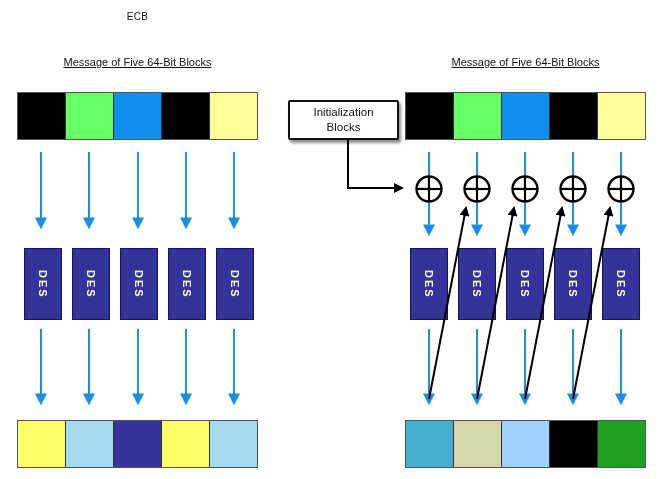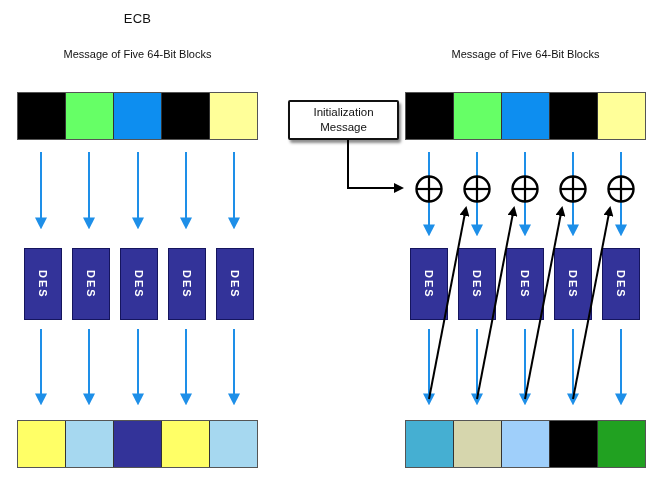--- a/index.html
+++ b/index.html
@@ -7,33 +7,34 @@
     position:relative;
     width:660px;height:479px;
     background:#fff;
     font-family:"Liberation Sans", sans-serif;
     overflow:hidden;
   }
   .title{
     position:absolute;
     width:241px;
     text-align:center;
-    font-size:13px;
+    font-size:10px;
     color:#111;
     top:11px;
     letter-spacing:.3px;
   }
   .subtitle{
     position:absolute;
     width:241px;
     text-align:center;
     font-size:11px;
     color:#111;
-    top:48px;
+    top:56px;
     white-space:nowrap;
+    text-decoration:underline;
   }
   .block-row{
     position:absolute;
     width:241px;height:48px;
     display:flex;
     border:1px solid #555;
     box-sizing:border-box;
   }
   .block-row .cell{
     flex:1;
@@ -102,21 +103,21 @@
   <div class="block-row" style="left:405px;top:92px">
     <div class="cell" style="background-color: rgb(0, 0, 0);"></div>
     <div class="cell" style="background-color: rgb(102, 255, 102);"></div>
     <div class="cell" style="background-color: rgb(13, 142, 240);"></div>
     <div class="cell" style="background-color: rgb(0, 0, 0);"></div>
     <div class="cell" style="background-color: rgb(255, 255, 153);"></div>
   </div>
 
   <div class="iv-box">
     <span>Initialization</span>
-    <span>Message</span>
+    <span>Blocks</span>
   </div>
 
   <div class="des-box" style="left: 24px; background-color: rgb(51, 51, 153);">
       <span class="des-label">DES</span>
     </div>
   <div class="des-box" style="left: 72px; background-color: rgb(51, 51, 153);">
       <span class="des-label">DES</span>
     </div>
   <div class="des-box" style="left: 120px; background-color: rgb(51, 51, 153);">
       <span class="des-label">DES</span>

